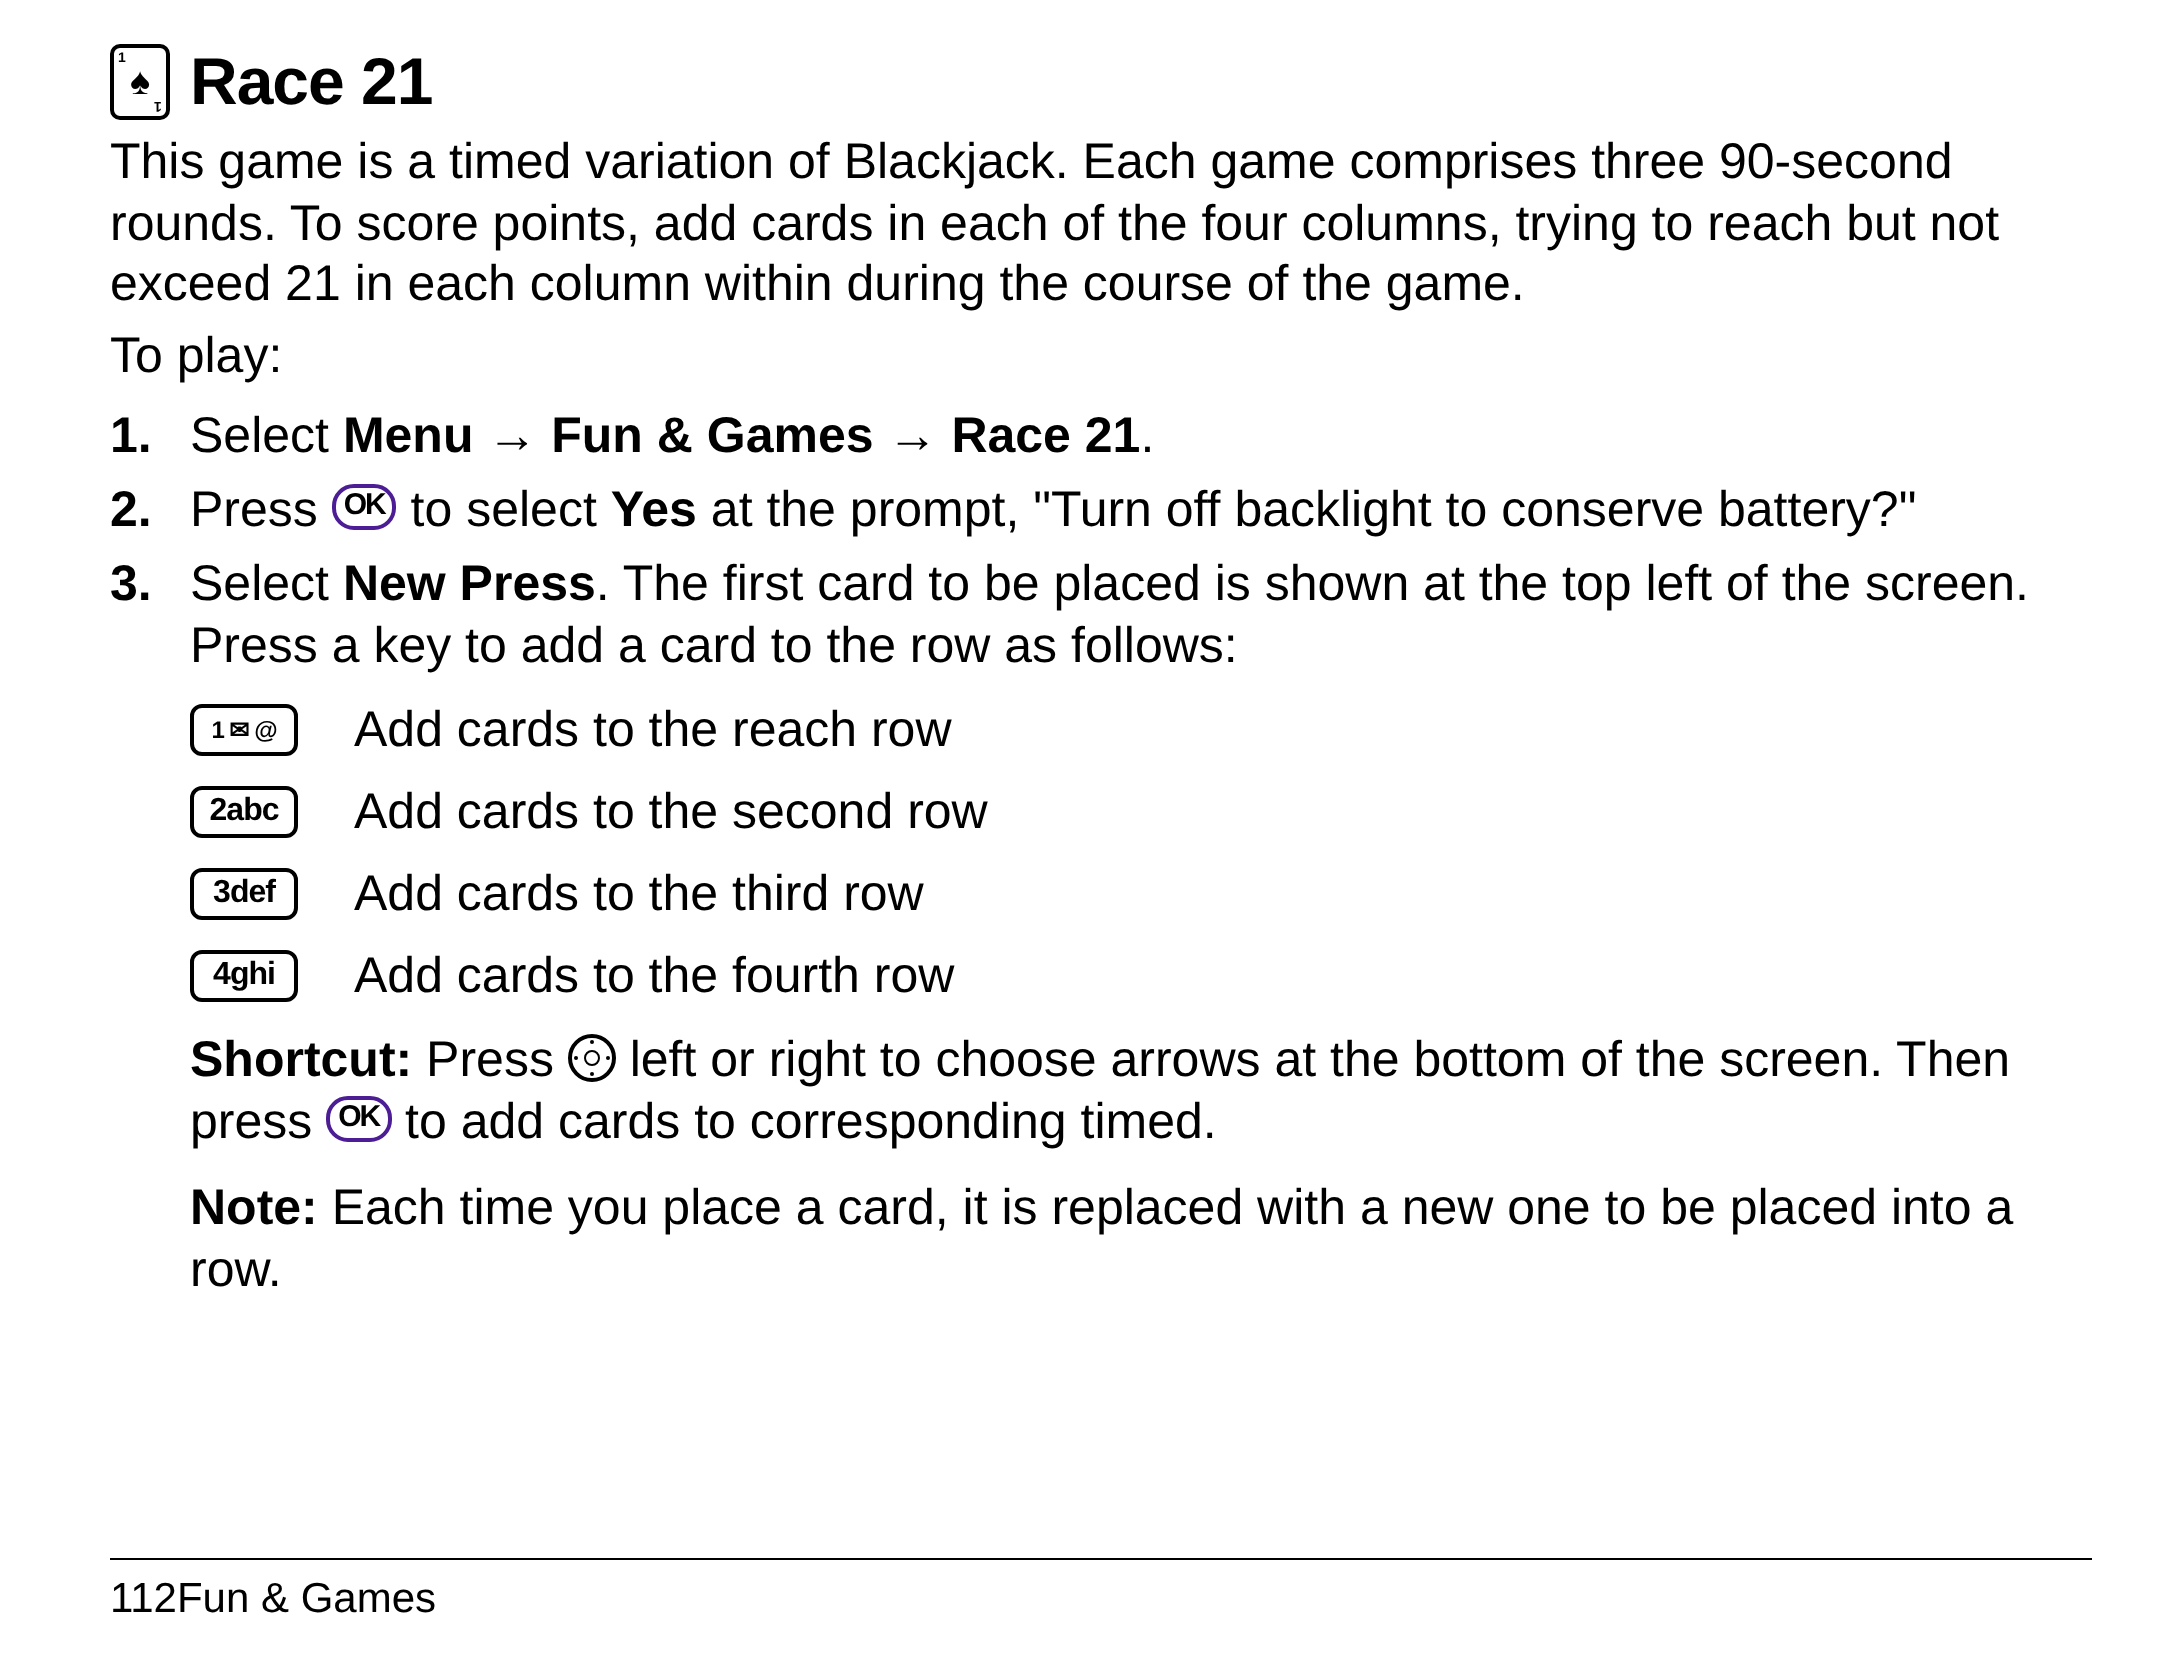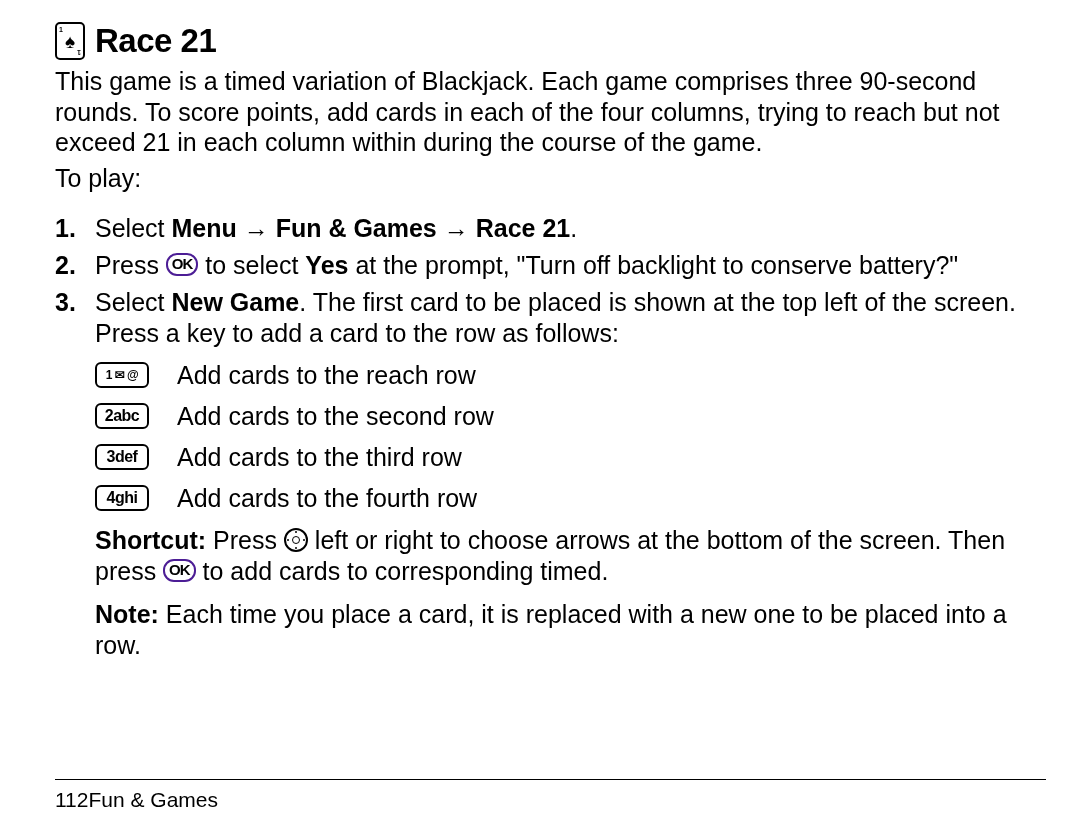--- a/index.html
+++ b/index.html
@@ -7,21 +7,21 @@
   .page { padding: 22px 34px 0 55px; position: relative; height: 100%; }
   .heading { display: flex; align-items: center; gap: 10px; margin-bottom: 6px; }
   .heading h1 { font-size: 33px; font-weight: bold; letter-spacing: -0.5px; }
   .card-icon { width: 30px; height: 38px; border: 2.5px solid #000; border-radius: 5px; display:flex; align-items:center; justify-content:center; flex-direction:column; position:relative; }
   .card-icon .spade { font-size: 19px; line-height: 1; }
   .card-icon .corner { position:absolute; font-size:7px; font-weight:bold; line-height:1;}
   .card-icon .tl { top:2px; left:2px; }
   .card-icon .br { bottom:2px; right:2px; transform: scale(-1,-1); }
 
   p.body { font-size: 25px; line-height: 1.22; margin-bottom: 4px; }
-  p.toplay { font-size: 25px; margin: 6px 0 20px 0; }
+  p.toplay { font-size: 25px; margin: 6px 0 10px 0; }
 
   ol { list-style: none; padding-left: 40px; }
   ol li { font-size: 25px; line-height: 1.24; margin-bottom: 6px; position: relative; }
   ol li .num { position: absolute; left: -40px; top: 0; font-weight: bold; }
   .b { font-weight: bold; }
   .arrow { font-weight: bold; }
 
   .ok-key { display:inline-block; vertical-align: middle; border:2px solid #4c1d95; border-radius: 11px; padding: 0px 4px 1px 4px; font-size: 15px; font-weight: bold; line-height: 1.2; position:relative; top:-2px; letter-spacing: -1px;}
   .nav-key { display:inline-block; vertical-align: middle; width:24px; height:24px; border:2px solid #000; border-radius: 50%; position:relative; top:-2px; }
   .nav-key::before { content:""; position:absolute; width:6px; height:6px; border:1.5px solid #000; border-radius:50%; left:50%; top:50%; transform:translate(-50%,-50%); }
@@ -60,21 +60,21 @@
     <li>
       <span class="num">1.</span>
       <span>Select </span><span class="b">Menu</span><span class="b arrow"> → </span><span class="b">Fun &amp; Games</span><span class="b arrow"> → </span><span class="b">Race 21</span><span>.</span>
     </li>
     <li>
       <span class="num">2.</span>
       <span>Press </span><span class="ok-key">OK</span><span> to select </span><span class="b">Yes</span><span> at the prompt, "Turn off backlight to conserve battery?"</span>
     </li>
     <li>
       <span class="num">3.</span>
-      <span>Select </span><span class="b">New Game</span><span>. The first card to be placed is shown at the top left of the screen. Press a key to add a card to the row as follows:</span>
+      <span>Select </span><span class="b">New Press</span><span>. The first card to be placed is shown at the top left of the screen. Press a key to add a card to the row as follows:</span>
     </li>
   </ol>
 
   <div class="key-table">
     <div class="key-row">
       <div class="phone-key small">1 ✉ @</div>
       <div class="key-desc">Add cards to the reach row</div>
     </div>
     <div class="key-row">
       <div class="phone-key">2abc</div>

